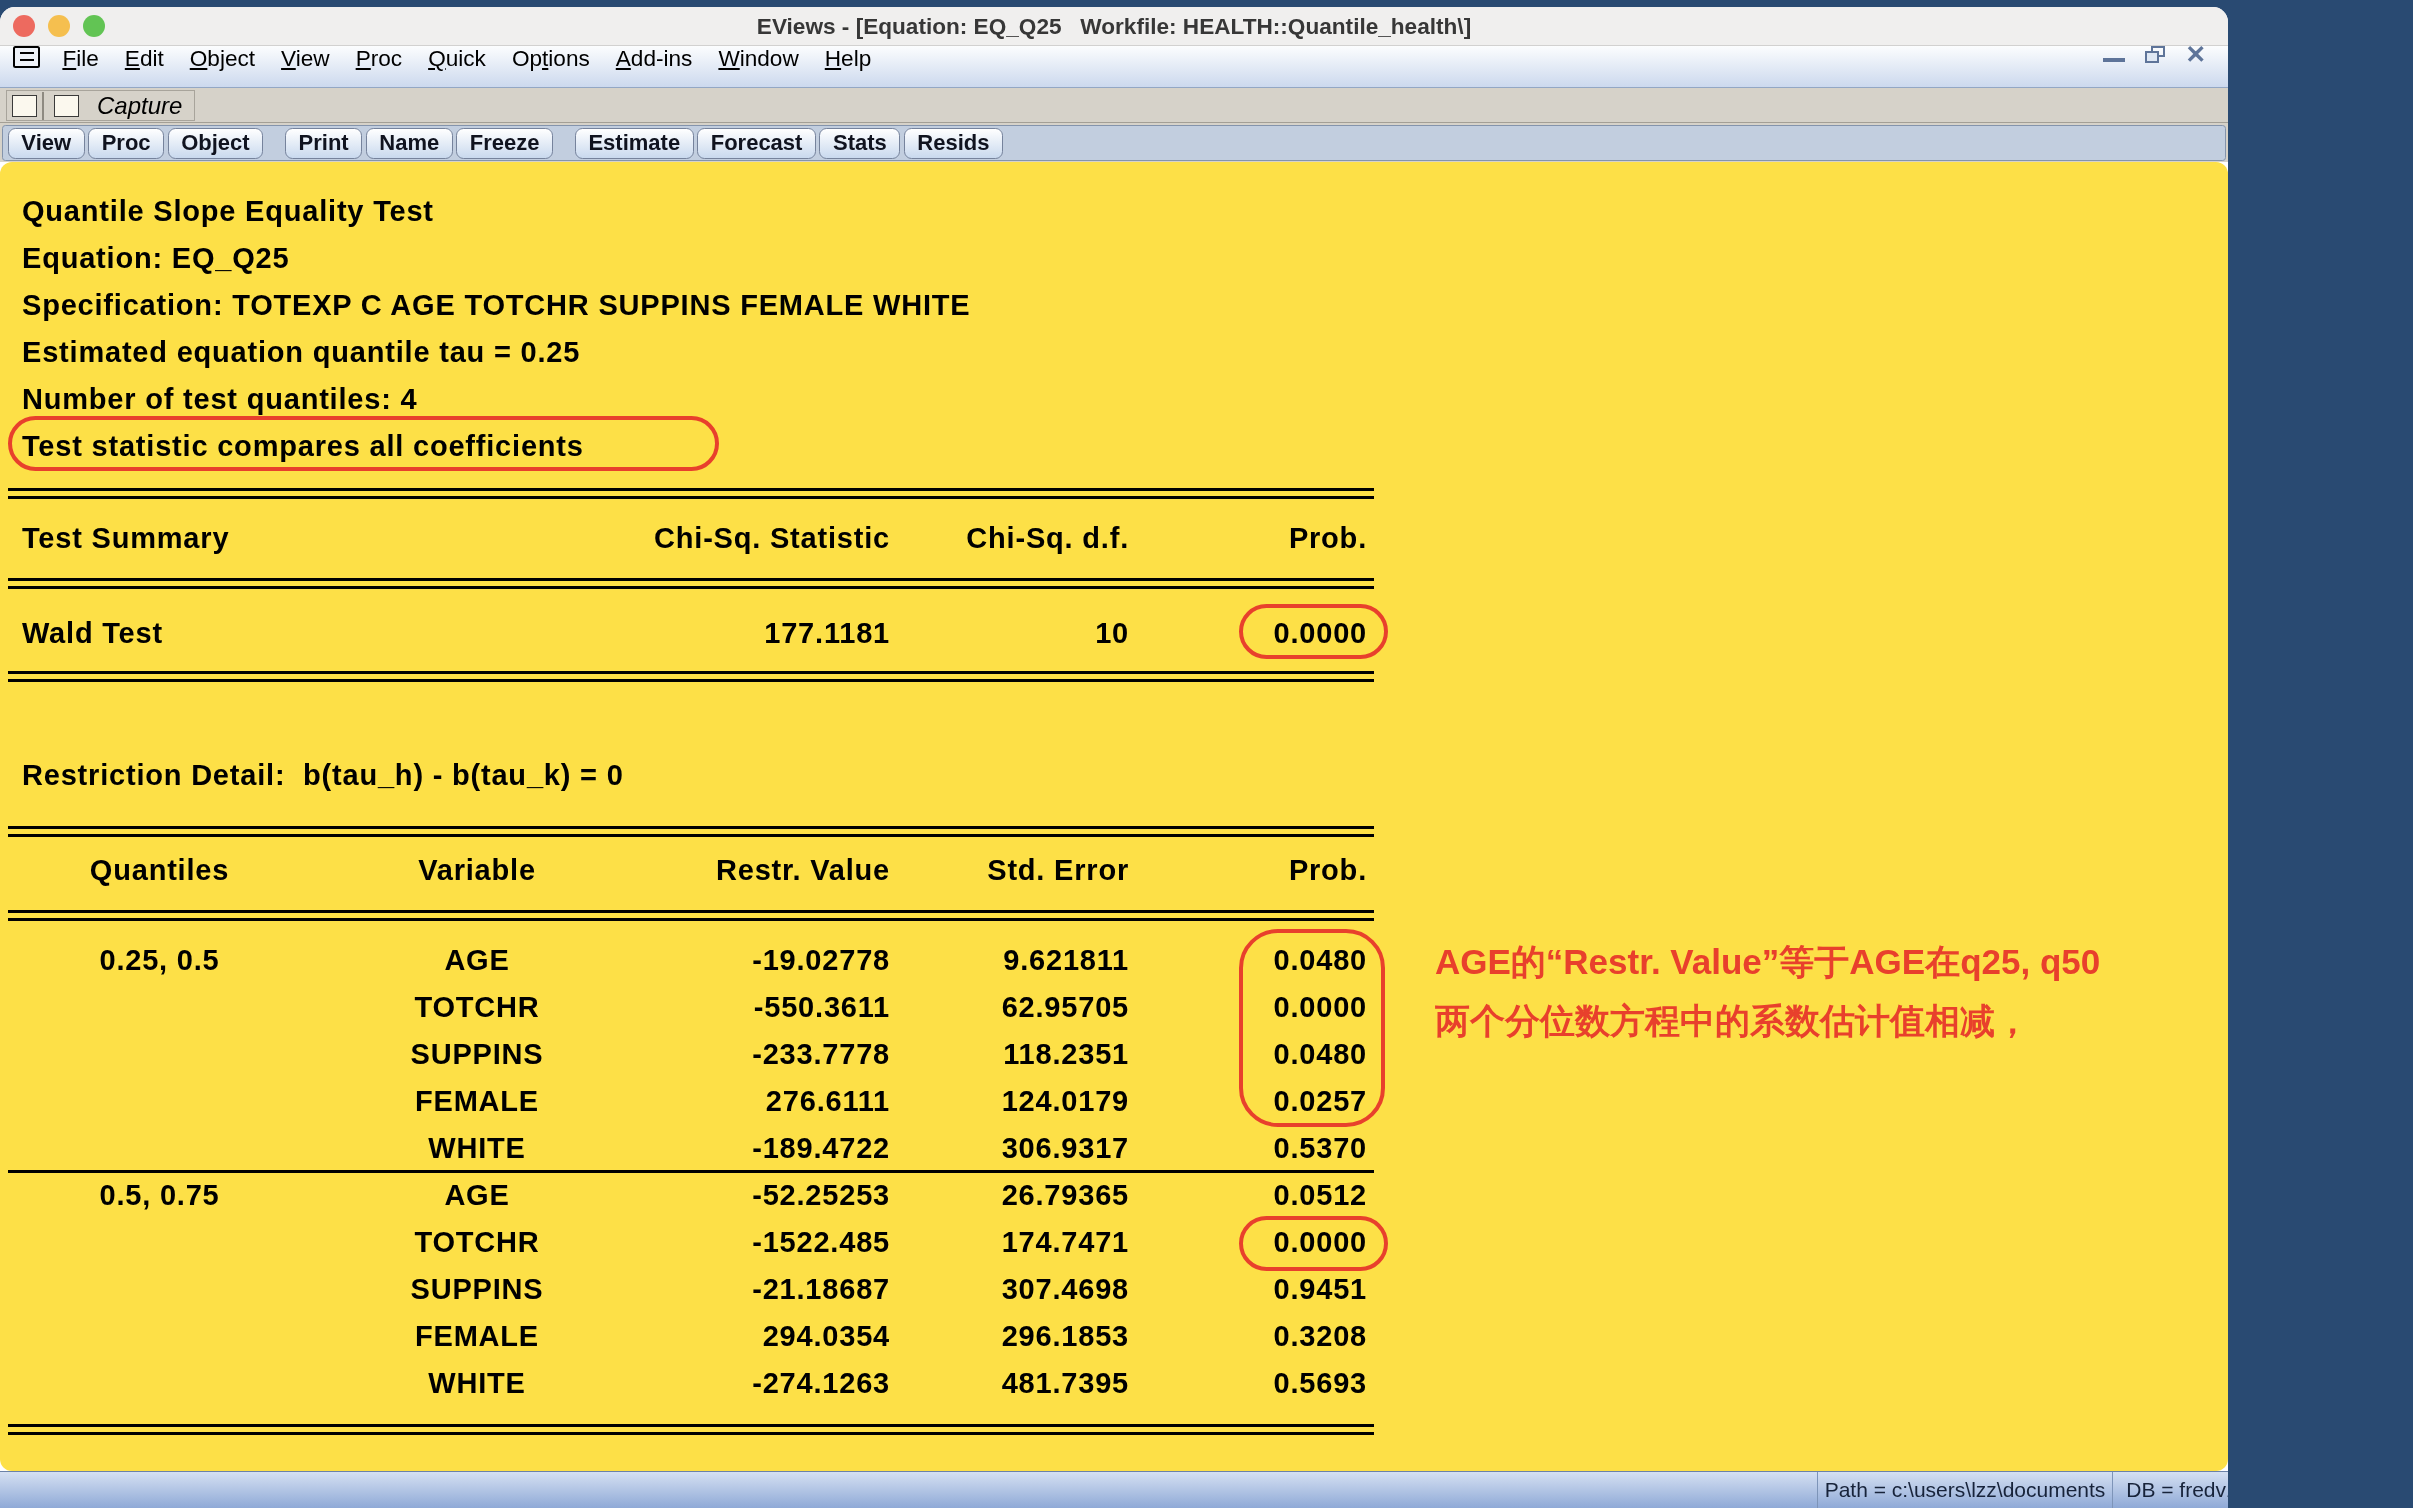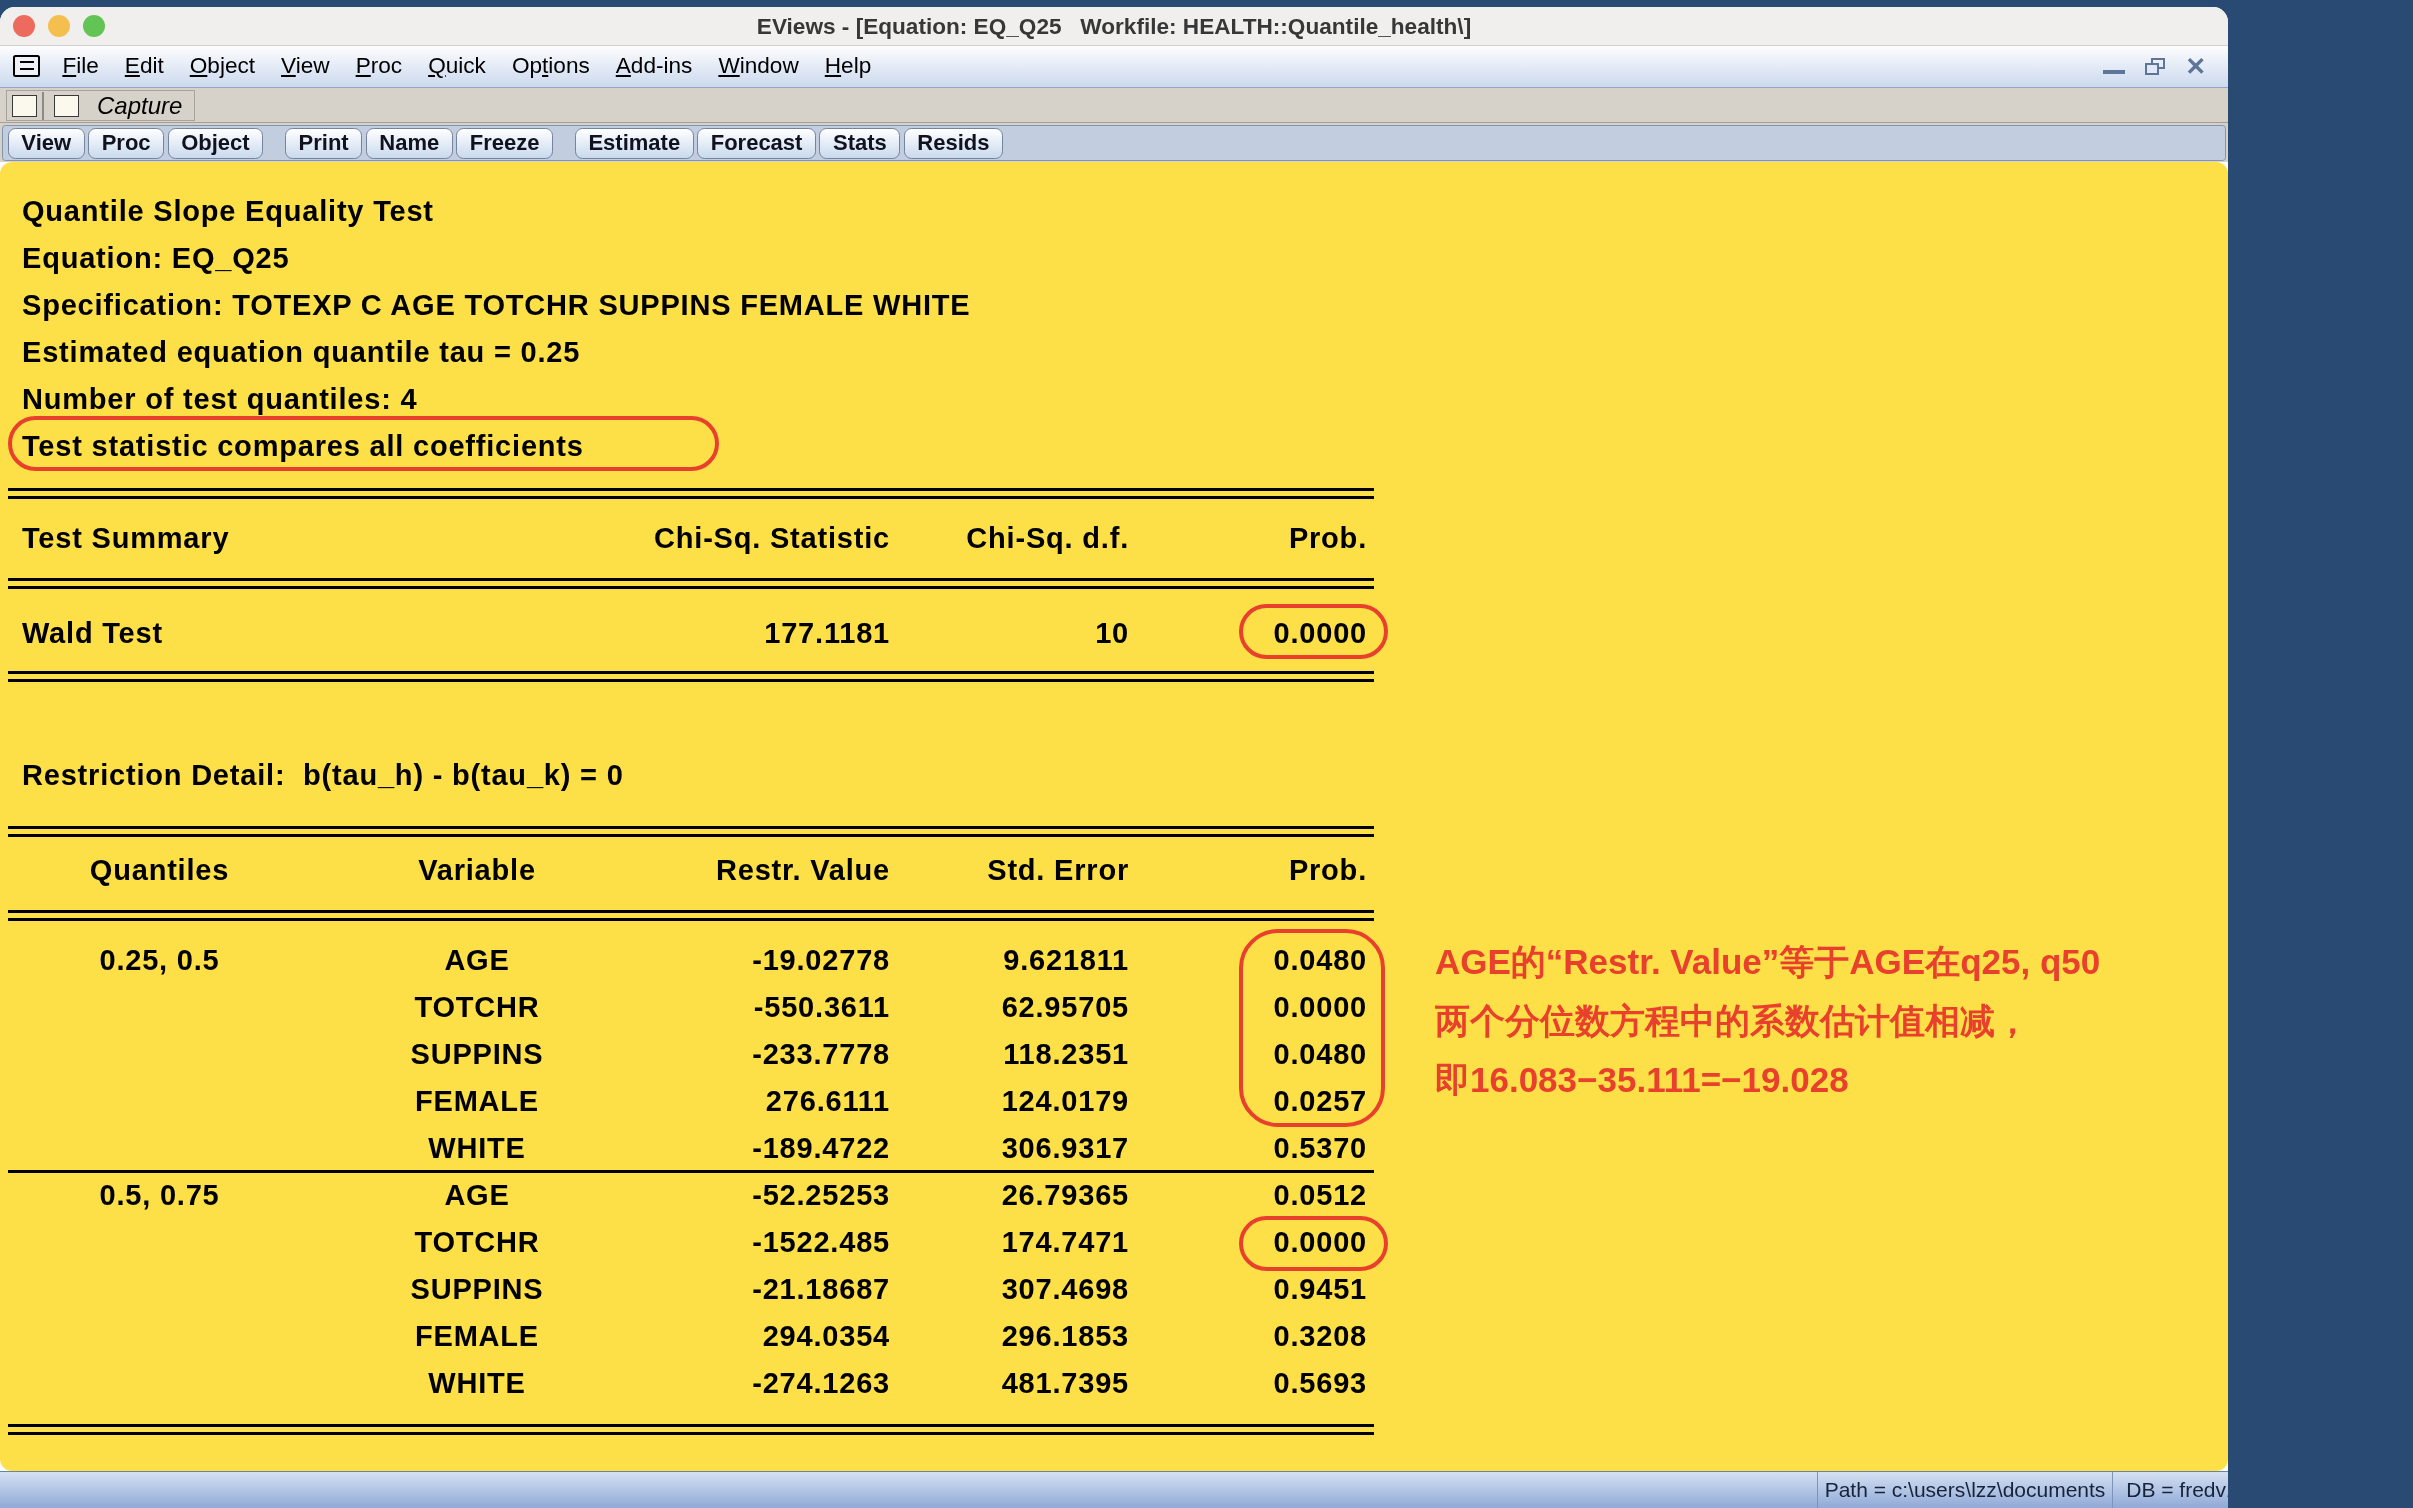--- a/index.html
+++ b/index.html
@@ -11,21 +11,21 @@
 
   
   .titlebar { position:relative; height:39px; background:#f0efee; border-bottom:1.7px solid #d2d1d0; }
   .lights { position:absolute; left:13.4px; top:0; height:100%; display:flex; align-items:center; gap:12.6px; }
   .light { width:22px; height:22px; border-radius:50%; }
   .light.red { background:#ed6a5f; } .light.yellow { background:#f5bf4f; } .light.green { background:#62c454; }
   .title { display:block; text-align:center; line-height:39px; font-size:22.6px; font-weight:bold; color:#373737; white-space:pre; }
 
   
   .menubar { height:42px; background:linear-gradient(#fcfdfe,#ccd9ee); border-bottom:1.7px solid #93a7c4;
-             display:flex; align-items:center; padding:0 13.4px; font-size:22.6px; color:#000; }
+             display:flex; align-items:flex-start; padding:0 13.4px; font-size:22.6px; color:#000; }
   .sysicon { width:27px; height:22.6px; border:2.5px solid #000; border-radius:2.5px; background:#eef2f8; margin-right:22px; }
   .sysbars { display:block; margin:4.2px 4.2px 0 4.2px; height:9.2px; border-top:2.5px solid #000; border-bottom:2.5px solid #000; }
   .menu-item { margin-right:26px; white-space:pre; cursor:default; }
   .menu-item u { text-decoration:underline; }
   .wincontrols { margin-left:auto; display:flex; align-items:center; gap:20px; padding-right:8.4px; color:#5e7499; }
   .ic-min { width:22px; height:4.2px; background:#5e7499; margin-top:11.7px; }
   .ic-restore { position:relative; width:20px; height:17px; }
   .ic-restore .b1 { position:absolute; right:0; top:0; width:14.2px; height:11.7px; border:2.5px solid #5e7499; }
   .ic-restore .b2 { position:absolute; left:0; bottom:0; width:14.2px; height:11.7px; border:2.5px solid #5e7499; background:#dfe8f4; }
   .ic-close { font-size:25px; font-weight:bold; line-height:17px; }
@@ -252,21 +252,20 @@
           <span class="cC">-274.1263</span>
           <span class="cD">481.7395</span>
           <span class="cE">0.5693</span>
       </div>
       <span class="rd" style="left:1239px; top:1054px; width:149px; height:55px; border-radius:28px;"></span>
 
       <span class="dl" style="top:1262px;"></span>
 
       <span class="cn" style="top:779px;">AGE的“Restr. Value”等于AGE在q25, q50</span>
       <span class="cn" style="top:838px;">两个分位数方程中的系数估计值相减，</span>
-      <span class="cn" style="top:897px;">即16.083−35.111=−19.028</span>
     </div>
 
     <div class="statusbar">
       <span class="seg path">Path = c:\users\lzz\documents</span>
       <span class="seg db">DB = fredv1</span>
       <span class="seg wf">WF = health</span>
     </div>
 
   </div>
 </div>

